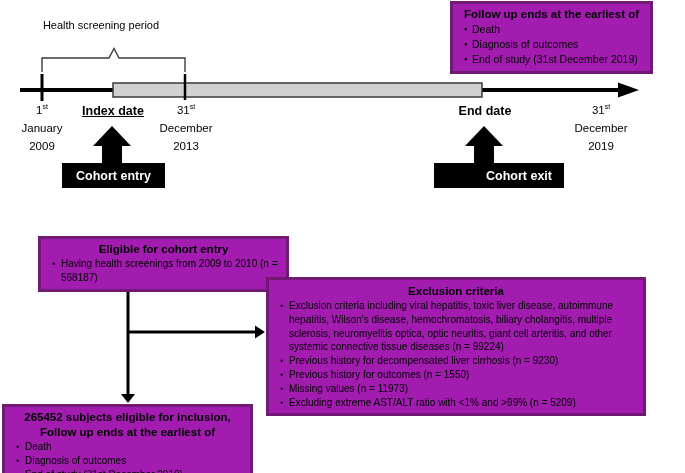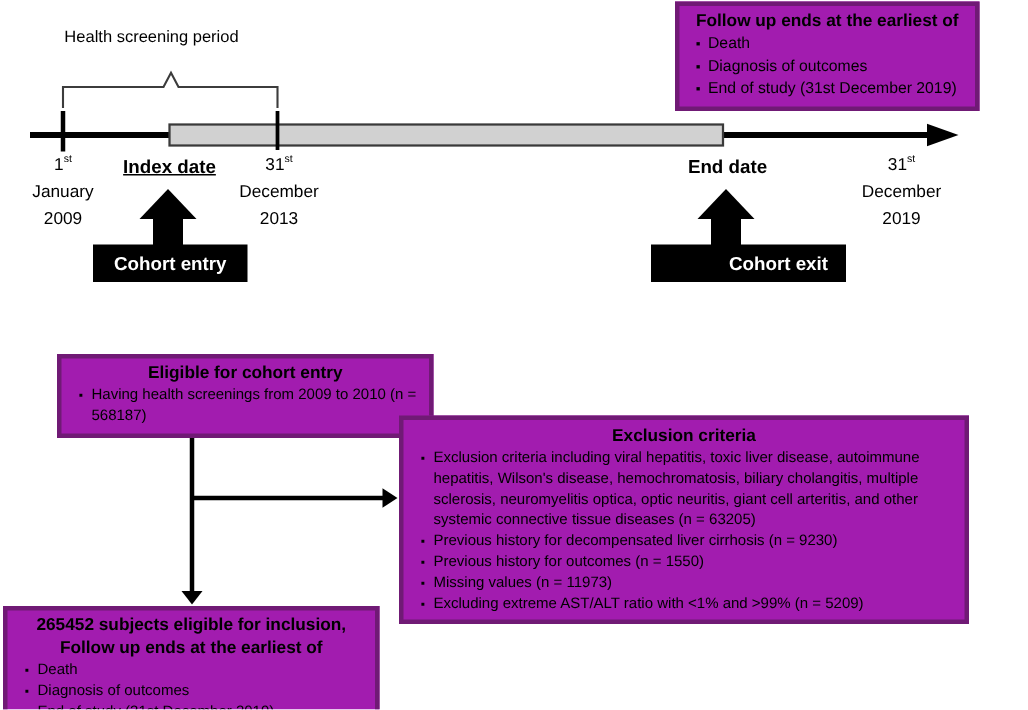--- a/index.html
+++ b/index.html
@@ -107,21 +107,21 @@
     <div class="bullet-row">
       <span class="marker">▪</span>
       <span class="btext">Having health screenings from 2009 to 2010 (n = 568187)</span>
     </div>
   </div>
 
   <div class="abs info-box" style="left:266px;top:277px;width:380px;min-height:114px;">
     <div class="box-title" style="line-height:16px;">Exclusion criteria</div>
     <div class="bullet-row">
       <span class="marker">▪</span>
-      <span class="btext">Exclusion criteria including viral hepatitis, toxic liver disease, autoimmune hepatitis, Wilson's disease, hemochromatosis, biliary cholangitis, multiple sclerosis, neuromyelitis optica, optic neuritis, giant cell arteritis, and other systemic connective tissue diseases (n = 63205)</span>
+      <span class="btext">Exclusion criteria including viral hepatitis, toxic liver disease, autoimmune hepatitis, Wilson's disease, hemochromatosis, biliary cholangitis, multiple sclerosis, neuromyelitis optica, optic neuritis, giant cell arteritis, and other systemic connective tissue diseases (n = 99224)</span>
     </div>
     <div class="bullet-row">
       <span class="marker">▪</span>
       <span class="btext">Previous history for decompensated liver cirrhosis (n = 9230)</span>
     </div>
     <div class="bullet-row">
       <span class="marker">▪</span>
       <span class="btext">Previous history for outcomes (n = 1550)</span>
     </div>
     <div class="bullet-row">

